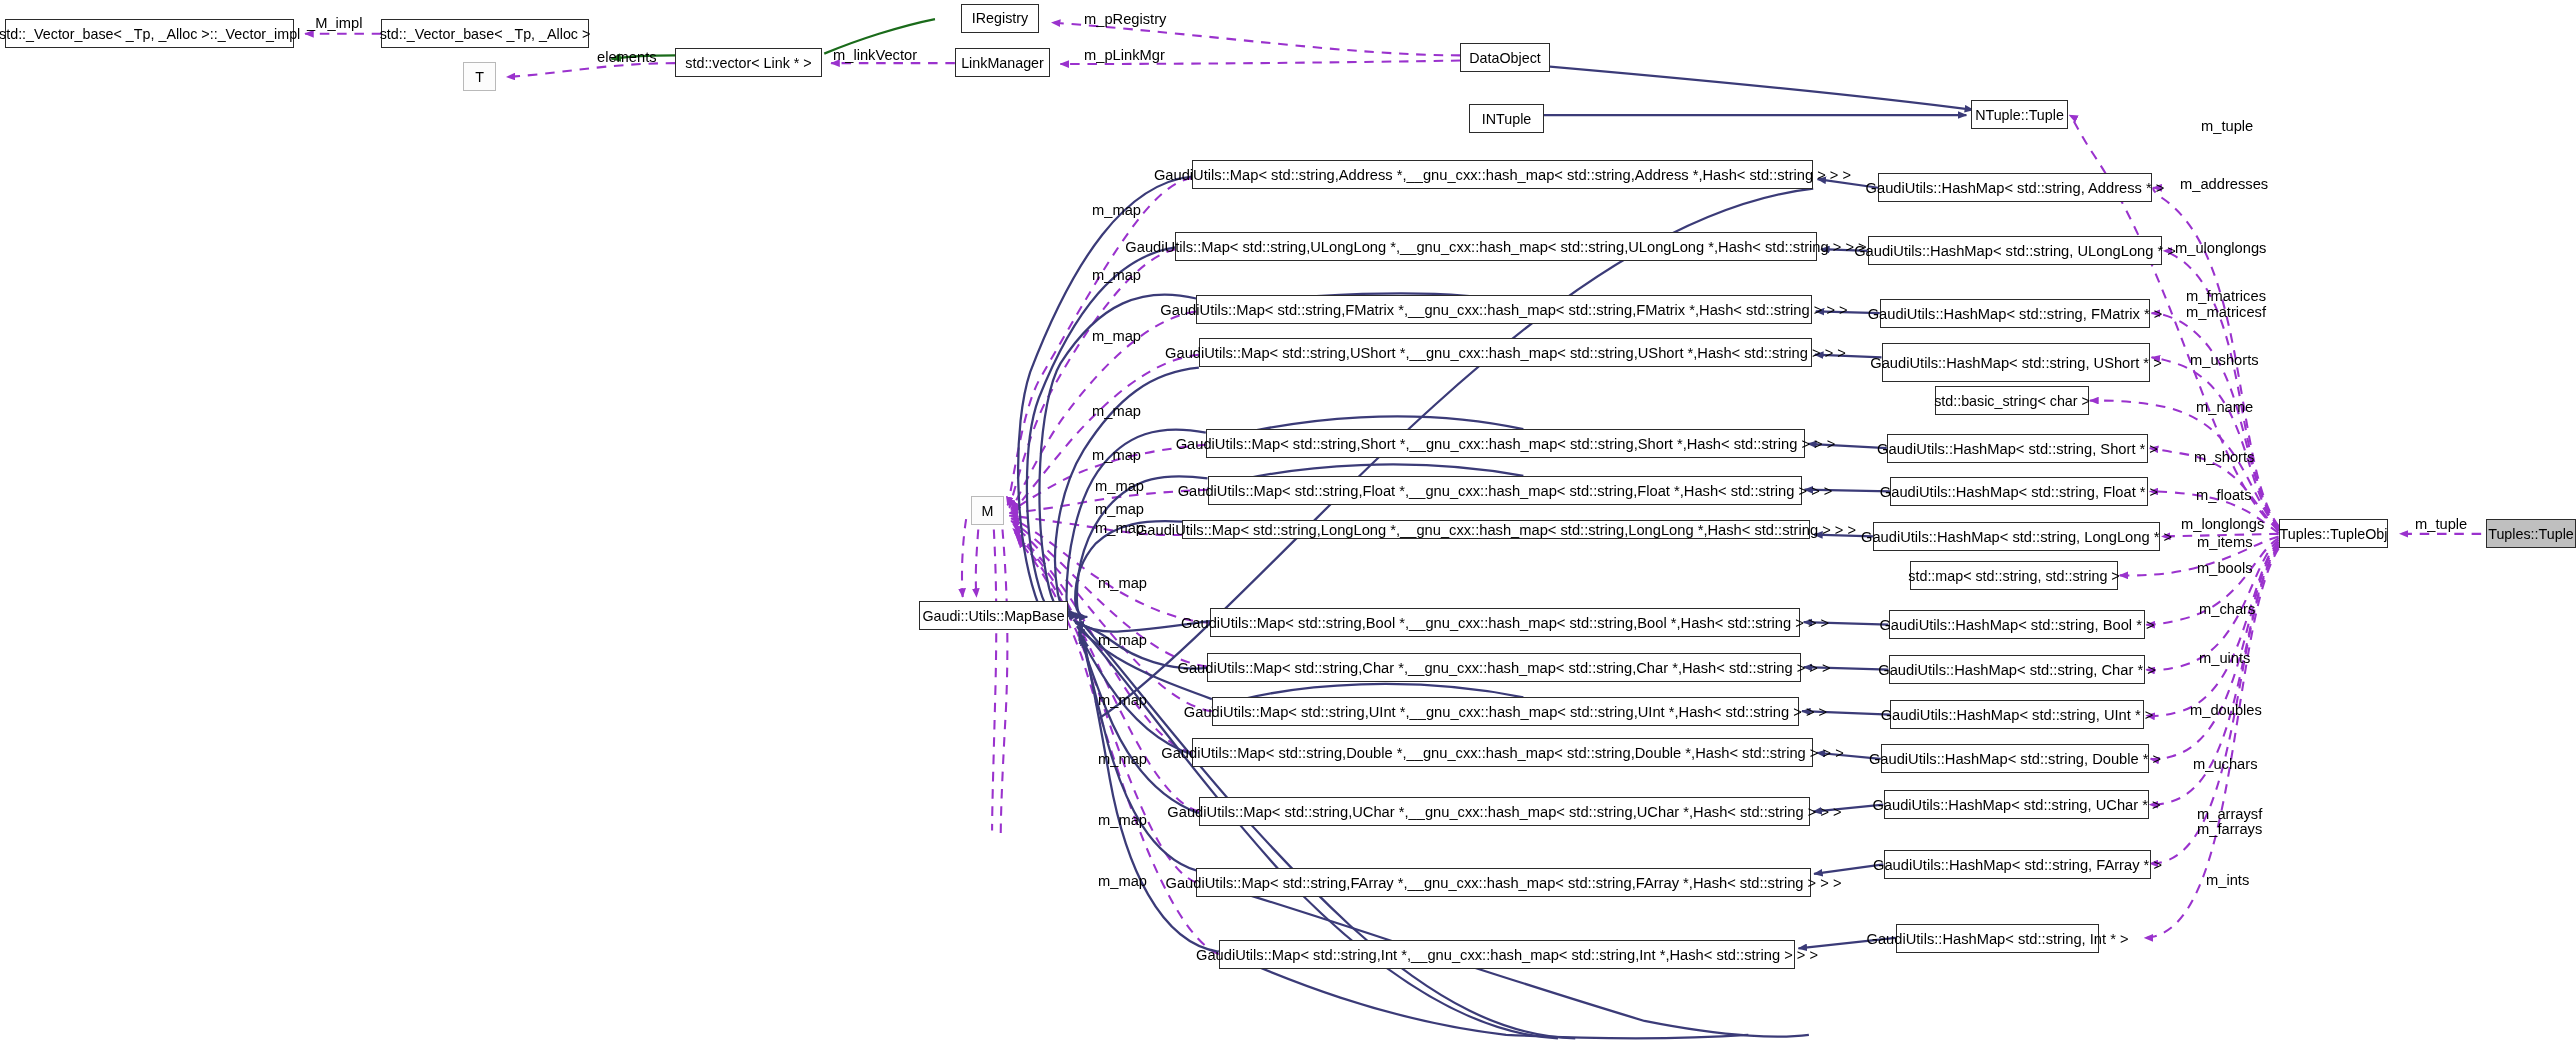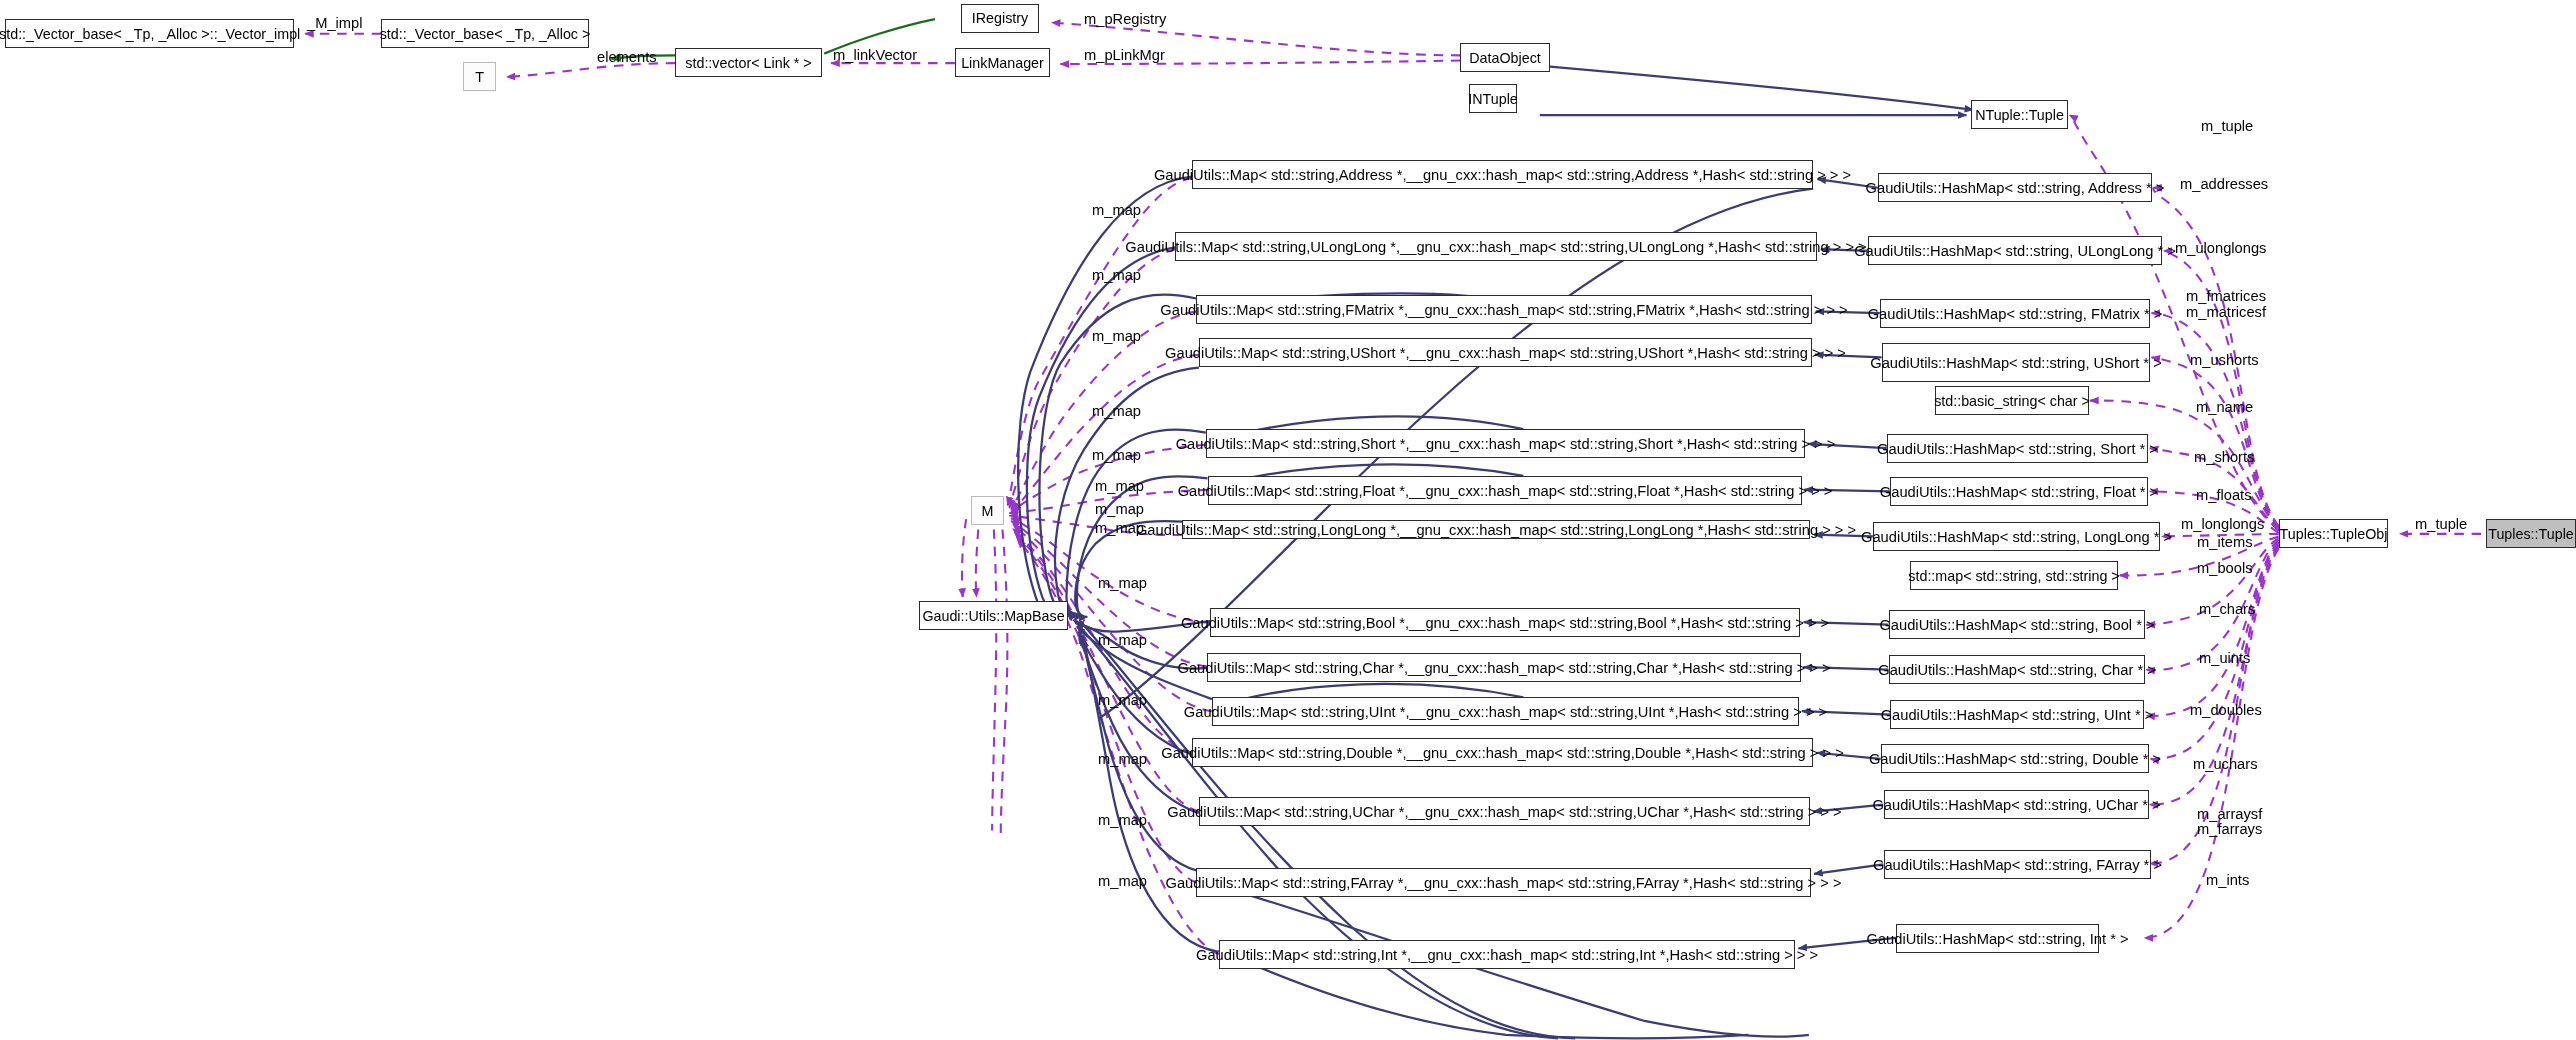--- a/index.html
+++ b/index.html
@@ -149,21 +149,21 @@
       </div>
       <div class="node n-xs" style="left: 955px; top: 48px; width: 95px; height: 29px; text-align: center;">
         <span>LinkManager</span>
       </div>
       <div class="node n-xs" style="left: 961px; top: 3.5px; width: 78px; height: 29px;">
         <span>IRegistry</span>
       </div>
       <div class="node n-xs" style="left: 1460px; top: 43px; width: 90px; height: 29px;">
         <span>DataObject</span>
       </div>
-      <div class="node n-xs" style="left: 1469px; top: 84px; width: 48px; height: 29px;">
+      <div class="node n-xs" style="left: 1469px; top: 104px; width: 75px; height: 29px;">
         <span>INTuple</span>
       </div>
       <div class="node n-xs" style="left: 1971px; top: 100px; width: 97px; height: 29px;">
         <span>NTuple::Tuple</span>
       </div>
       <div class="node ghost n-xs" style="left: 971px; top: 496px; width: 33px; height: 29px;">
         <span>M</span>
       </div>
       <div class="node n-xs" style="left: 919px; top: 601px; width: 149px; height: 29px;">
         <span>Gaudi::Utils::MapBase</span>

